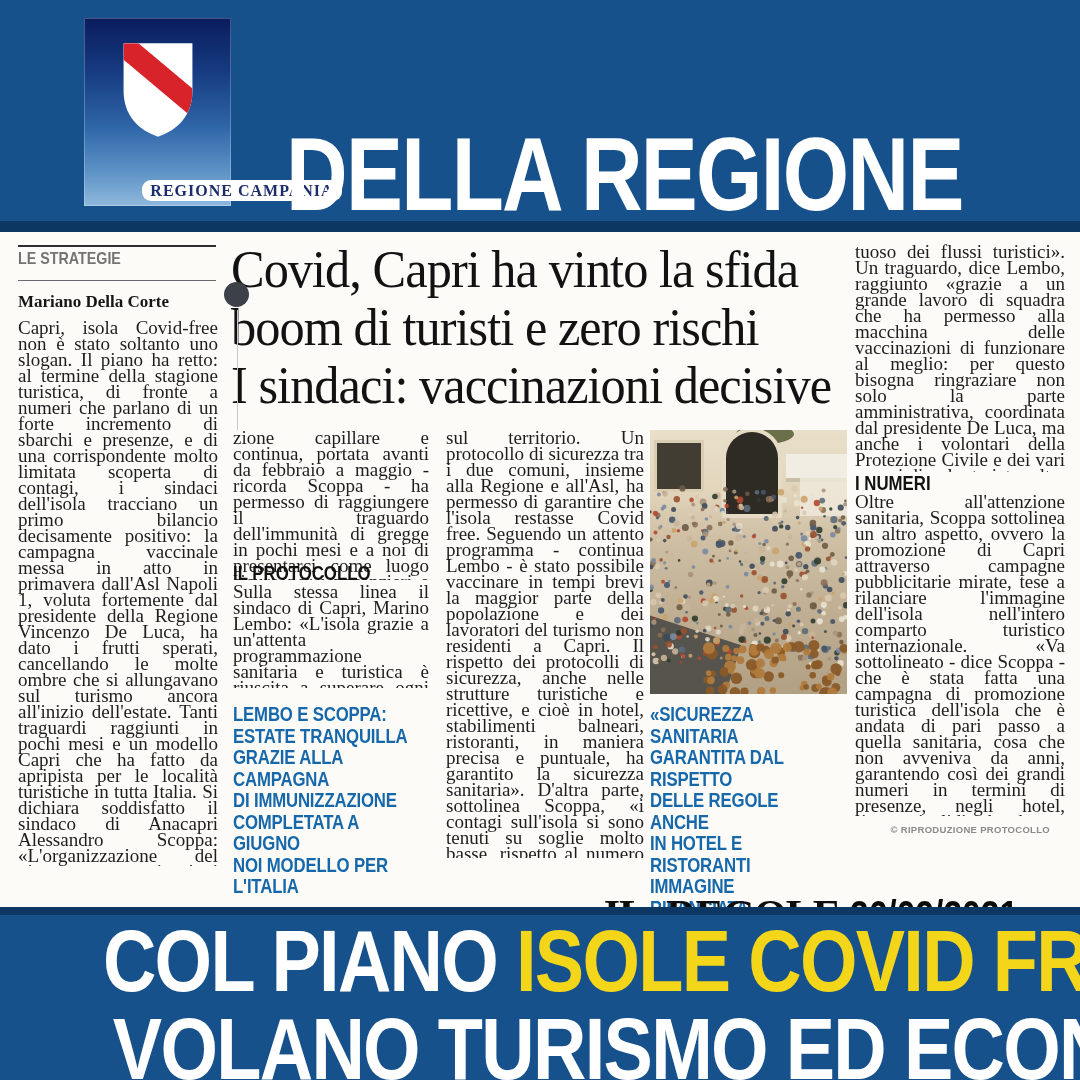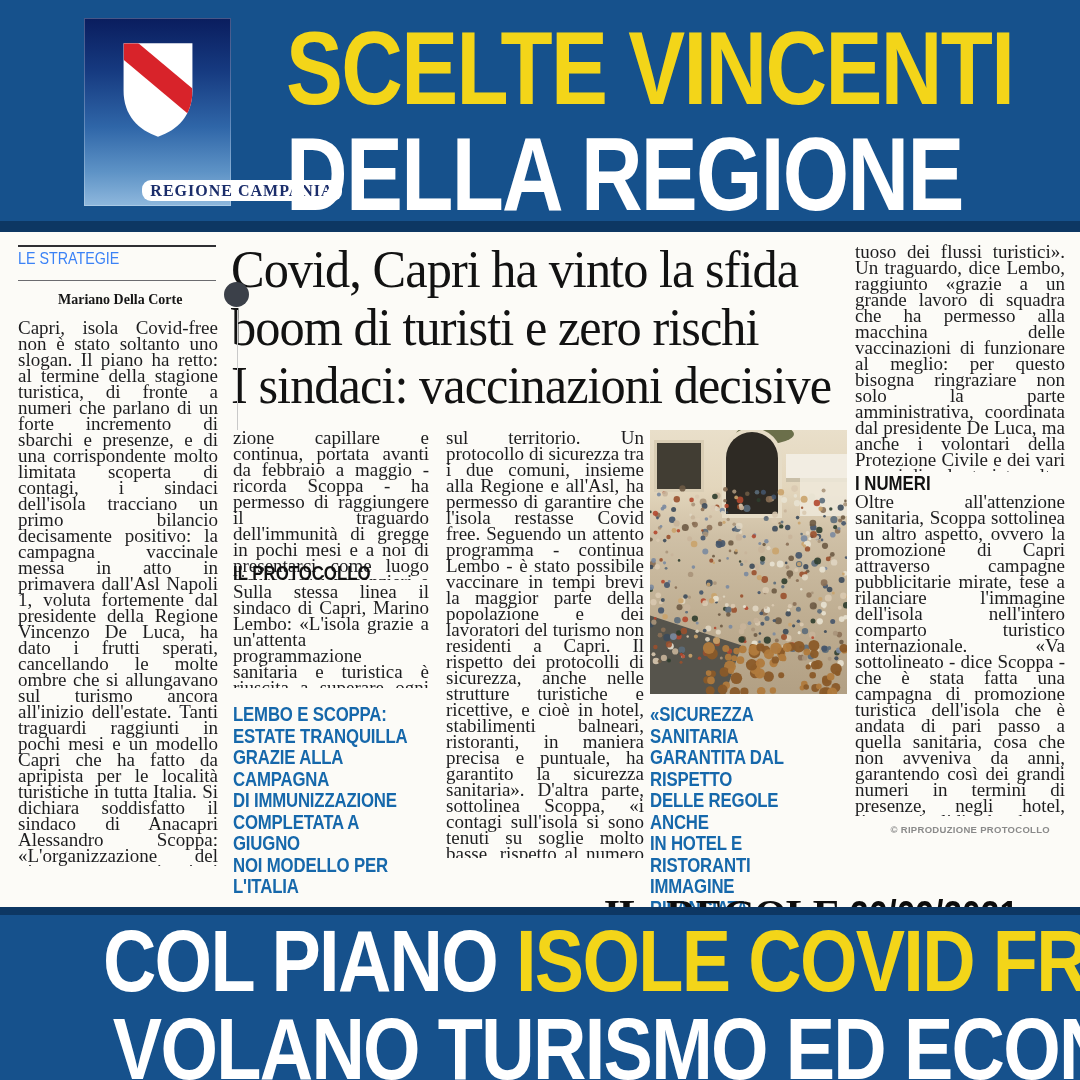--- a/index.html
+++ b/index.html
@@ -24,25 +24,25 @@
   .banner-line{position:absolute;left:286px;width:790px;font-weight:700;line-height:1;white-space:nowrap;}
   .cond{display:inline-block;transform-origin:0 50%;}
   #top-line1{top:16px;font-size:104px;color:#f3d519;}
   #top-line2{top:122px;font-size:104px;color:#ffffff;}
   #top-line1 .cond,#top-line2 .cond{transform:scaleX(.82);letter-spacing:-2px;}
   
   #article{position:absolute;left:0;top:232px;width:1080px;height:675px;background:#fcfbf7;color:#1d1d1f;}
   .rule-dark{position:absolute;height:2px;background:#2f2f33;}
   .rule-thin{position:absolute;height:1px;background:#6b6b6f;}
   .kicker{
-    position:absolute;left:18px;top:17px;font-size:17px;font-weight:400;color:#3b82f6;
+    position:absolute;left:18px;top:17px;font-size:17px;font-weight:700;color:#737373;
     letter-spacing:0;white-space:nowrap;
   }
   .kicker .cond{transform:scaleX(.84);}
-  .author{position:absolute;left:18px;top:60px;font-family:"Liberation Serif",serif;font-weight:700;font-size:14px;color:#151515;margin-left:40px;}
+  .author{position:absolute;left:18px;top:60px;font-family:"Liberation Serif",serif;font-weight:700;font-size:17px;color:#151515;}
   .headline{
     position:absolute;left:231px;top:8px;width:626px;
     font-family:"Liberation Serif",serif;font-size:53px;line-height:58px;color:#121212;
     font-weight:400;white-space:nowrap;
   }
   .headline .cond{transform:scaleX(.95);letter-spacing:-1px;}
   .artifact-dot{position:absolute;left:224px;top:50px;width:25px;height:25px;border-radius:50%;background:#3b4049;}
   .artifact-rule{position:absolute;left:237px;top:78px;width:1px;height:120px;background:#c9c9c9;}
   .body-col{
     position:absolute;font-family:"Liberation Serif",serif;font-size:19px;line-height:16px;
@@ -93,23 +93,20 @@
             <clipPath id="shieldClip">
           <path d="M8 4 H92 V62 C92 92 74 110 50 118 C26 110 8 92 8 62 Z"></path>
         </clipPath>
           </defs>
         <path d="M8 4 H92 V62 C92 92 74 110 50 118 C26 110 8 92 8 62 Z" fill="#ffffff"></path>
         <g clip-path="url(#shieldClip)">
           <rect x="-40" y="28" width="200" height="27" fill="#d8232a" transform="rotate(40 50 41)"></rect>
         </g>
       </svg>
       <div id="logo-caption">REGIONE CAMPANIA</div>
-    </div>
-    <div class="banner-line" id="top-line1">
-      <span class="cond">SCELTE VINCENTI</span>
     </div>
     <div class="banner-line" id="top-line2">
       <span class="cond">DELLA REGIONE</span>
     </div>
     <div class="shade"></div>
   </div>
 
   <div id="article">
 
     <div class="rule-dark" style="left:18px;top:13px;width:198px;"></div>

